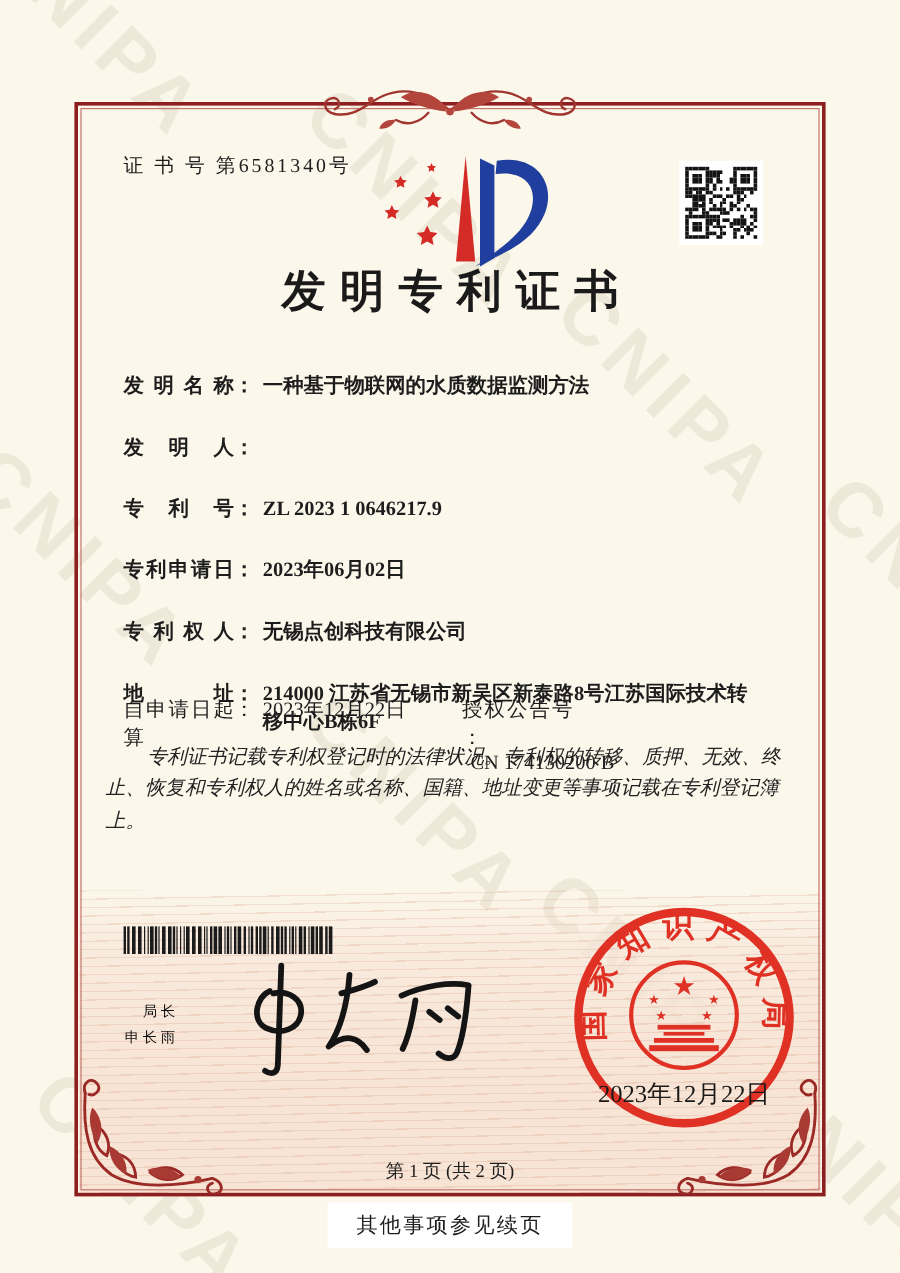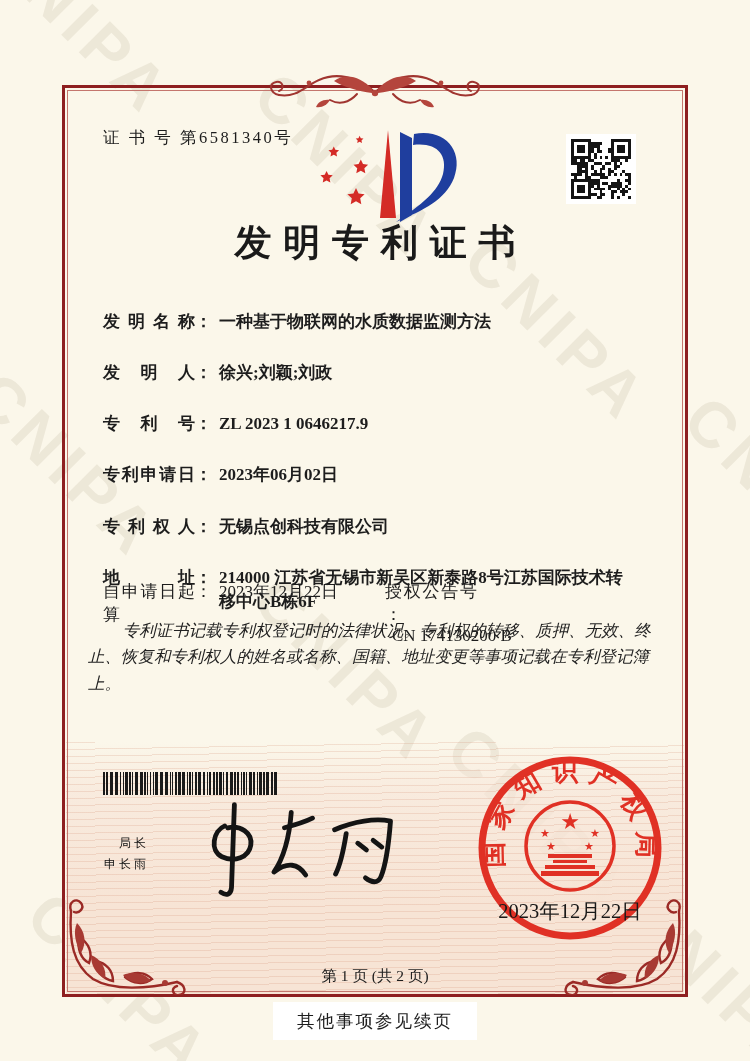--- a/index.html
+++ b/index.html
@@ -615,21 +615,20 @@
 
   <div class="fields">
     <div class="frow">
       <span class="flabel">发 明 名 称</span>
         <span class="colon">：</span>
       <span class="fvalue">一种基于物联网的水质数据监测方法</span>
     </div>
     <div class="frow">
       <span class="flabel">发 明 人</span>
         <span class="colon">：</span>
-      <span class="fvalue">徐兴;刘颖;刘政</span>
     </div>
     <div class="frow">
       <span class="flabel">专 利 号</span>
         <span class="colon">：</span>
       <span class="fvalue">ZL 2023 1 0646217.9</span>
     </div>
     <div class="frow">
       <span class="flabel">专利申请日</span>
         <span class="colon">：</span>
       <span class="fvalue">2023年06月02日</span>

